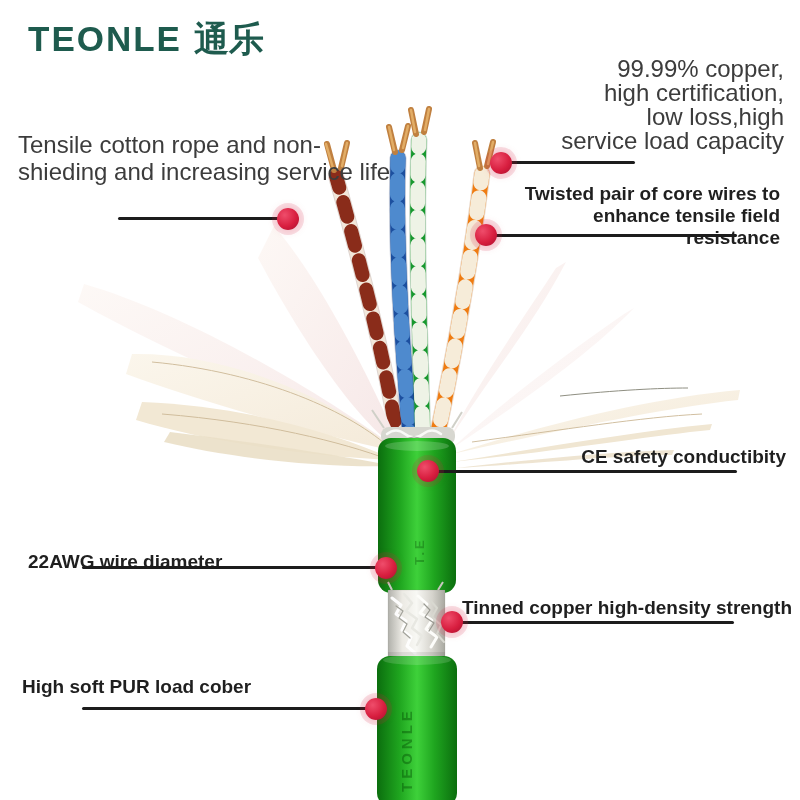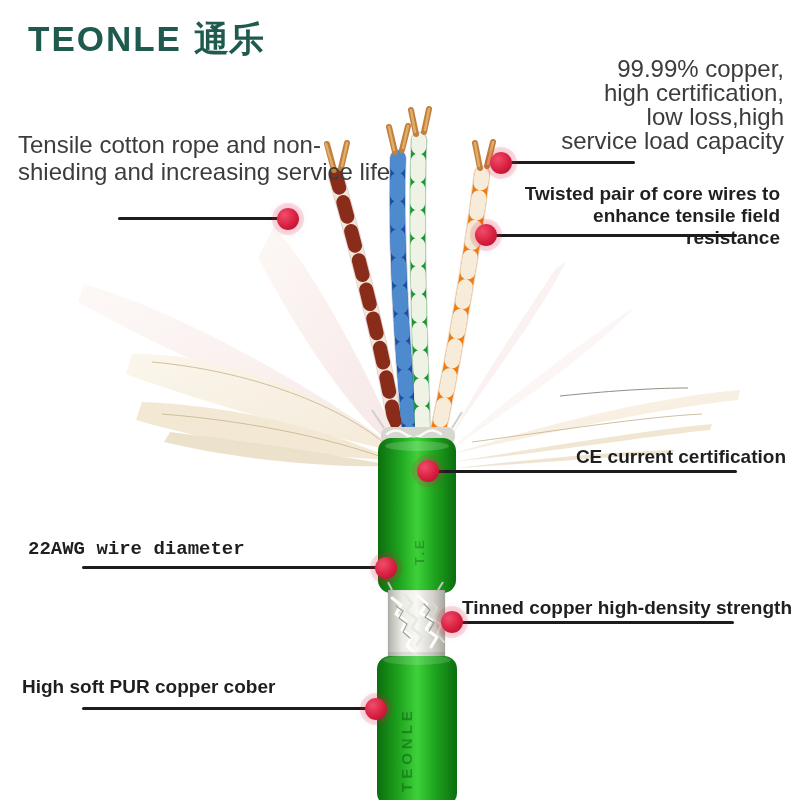--- a/index.html
+++ b/index.html
@@ -211,27 +211,27 @@
     <span>Twisted pair of core wires to</span>
     <span>enhance tensile field</span>
     <span>resistance</span>
   </div>
 
   <div class="para" style="left:18px;top:131px;line-height:27px;">
     <span>Tensile cotton rope and non-</span>
     <span>shieding and increasing service life</span>
   </div>
 
-  <div class="lbl" style="right:14px;top:446px;">CE current certification</div>
-
-  <div class="lbl" style="left:28px;top:538px;font-family:Liberation Mono, monospace;">22AWG wire diameter</div>
+  <div class="lbl" style="right:14px;top:446px;">CE safety conductibity</div>
+
+  <div class="lbl" style="left:28px;top:551px;">22AWG wire diameter</div>
 
   <div class="lbl" style="right:8px;top:597px;">Tinned copper high-density strength</div>
 
-  <div class="lbl" style="left:22px;top:676px;">High soft PUR copper cober</div>
+  <div class="lbl" style="left:22px;top:676px;">High soft PUR load cober</div>
 
   <div class="line" style="left:118px;top:217px;width:170px;"></div>
   <div class="line" style="left:501px;top:161px;width:134px;"></div>
   <div class="line" style="left:486px;top:234px;width:251px;"></div>
   <div class="line" style="left:428px;top:470px;width:309px;"></div>
   <div class="line" style="left:82px;top:566px;width:304px;"></div>
   <div class="line" style="left:452px;top:621px;width:282px;"></div>
   <div class="line" style="left:82px;top:707px;width:294px;"></div>
 
   <div class="dot" style="left:277px;top:208px;"></div>

